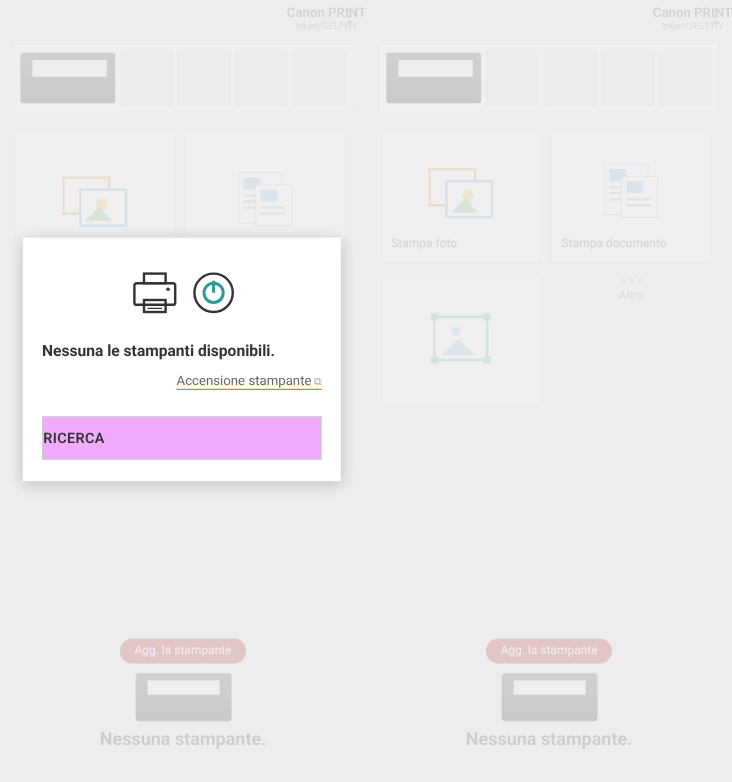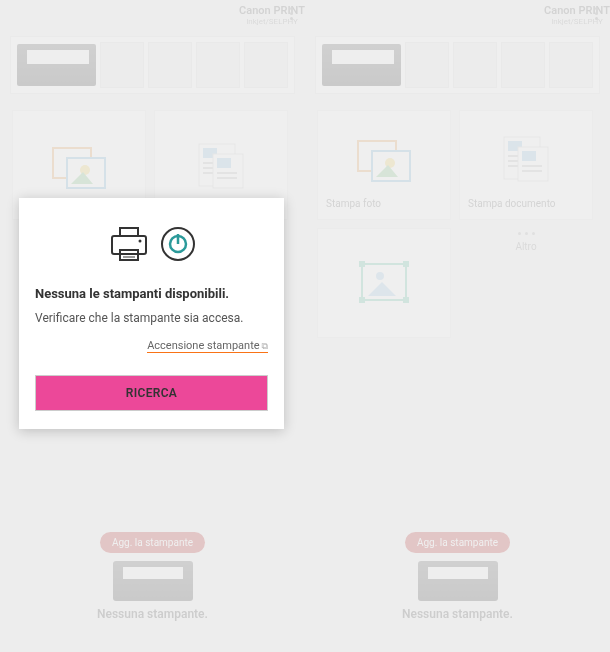--- a/index.html
+++ b/index.html
@@ -109,21 +109,21 @@
     width: 80px; height: 40px;
     background: linear-gradient(#555,#333);
     border-radius: 3px;
     position: relative;
     margin-bottom: 6px;
   }
   .printer-bot::before {
     content:""; position:absolute; top:6px; left:10px;
     width:60px; height:12px; background:#f8f8f8;
   }
-  .no-printer { font-size: 12px; font-weight: 600; color: #444; }
+  .no-printer { font-size: 15px; font-weight: 600; color: #444; }
 
   
   .dim {
     position: absolute; inset: 0;
     background: rgba(235,235,235,0.82);
   }
 
   
   .modal1 {
     position: absolute;
@@ -142,22 +142,22 @@
   .modal1 .link-row {
     text-align: right; font-size: 11px; color: #666;
     border-bottom: 1px solid #f97316; display: inline-block;
     float: right; margin-bottom: 22px;
   }
   .modal1 .link-row .ext { font-size: 9px; color: #aaa; margin-left: 2px; }
   .modal1 .btn-search {
     clear: both;
     width: 100%;
     border: 1px solid #ccc;
-    background: #ec4899;
-    text-align: center;
+    background: #f0abfc;
+    text-align: left;
     padding: 10px 0;
     font-size: 12px;
     font-weight: 600;
     color: #333;
     letter-spacing: 0.3px;
   }
 
   
   .modal2 {
     position: absolute;
@@ -248,21 +248,20 @@
         <line x1="17" y1="30" x2="29" y2="30" stroke="#333" stroke-width="1"></line>
         <line x1="17" y1="33" x2="29" y2="33" stroke="#333" stroke-width="1"></line>
       </svg>
       <svg width="40" height="40">
         <circle cx="20" cy="20" r="16" fill="none" stroke="#333" stroke-width="2"></circle>
         <circle cx="20" cy="20" r="8" fill="none" stroke="#2b9a9a" stroke-width="2.5"></circle>
         <line x1="20" y1="10" x2="20" y2="20" stroke="#2b9a9a" stroke-width="2.5"></line>
       </svg>
     </div>
     <h3>Nessuna le stampanti disponibili.</h3>
-    <p>Verificare che la stampante sia accesa.</p>
     <span class="link-row">
       <span>Accensione stampante</span><span class="ext">⧉</span>
     </span>
     <div class="btn-search">RICERCA</div>
   </div>
 </div>
 
 <div class="panel">
   <div class="header">
     <div class="header-title">

